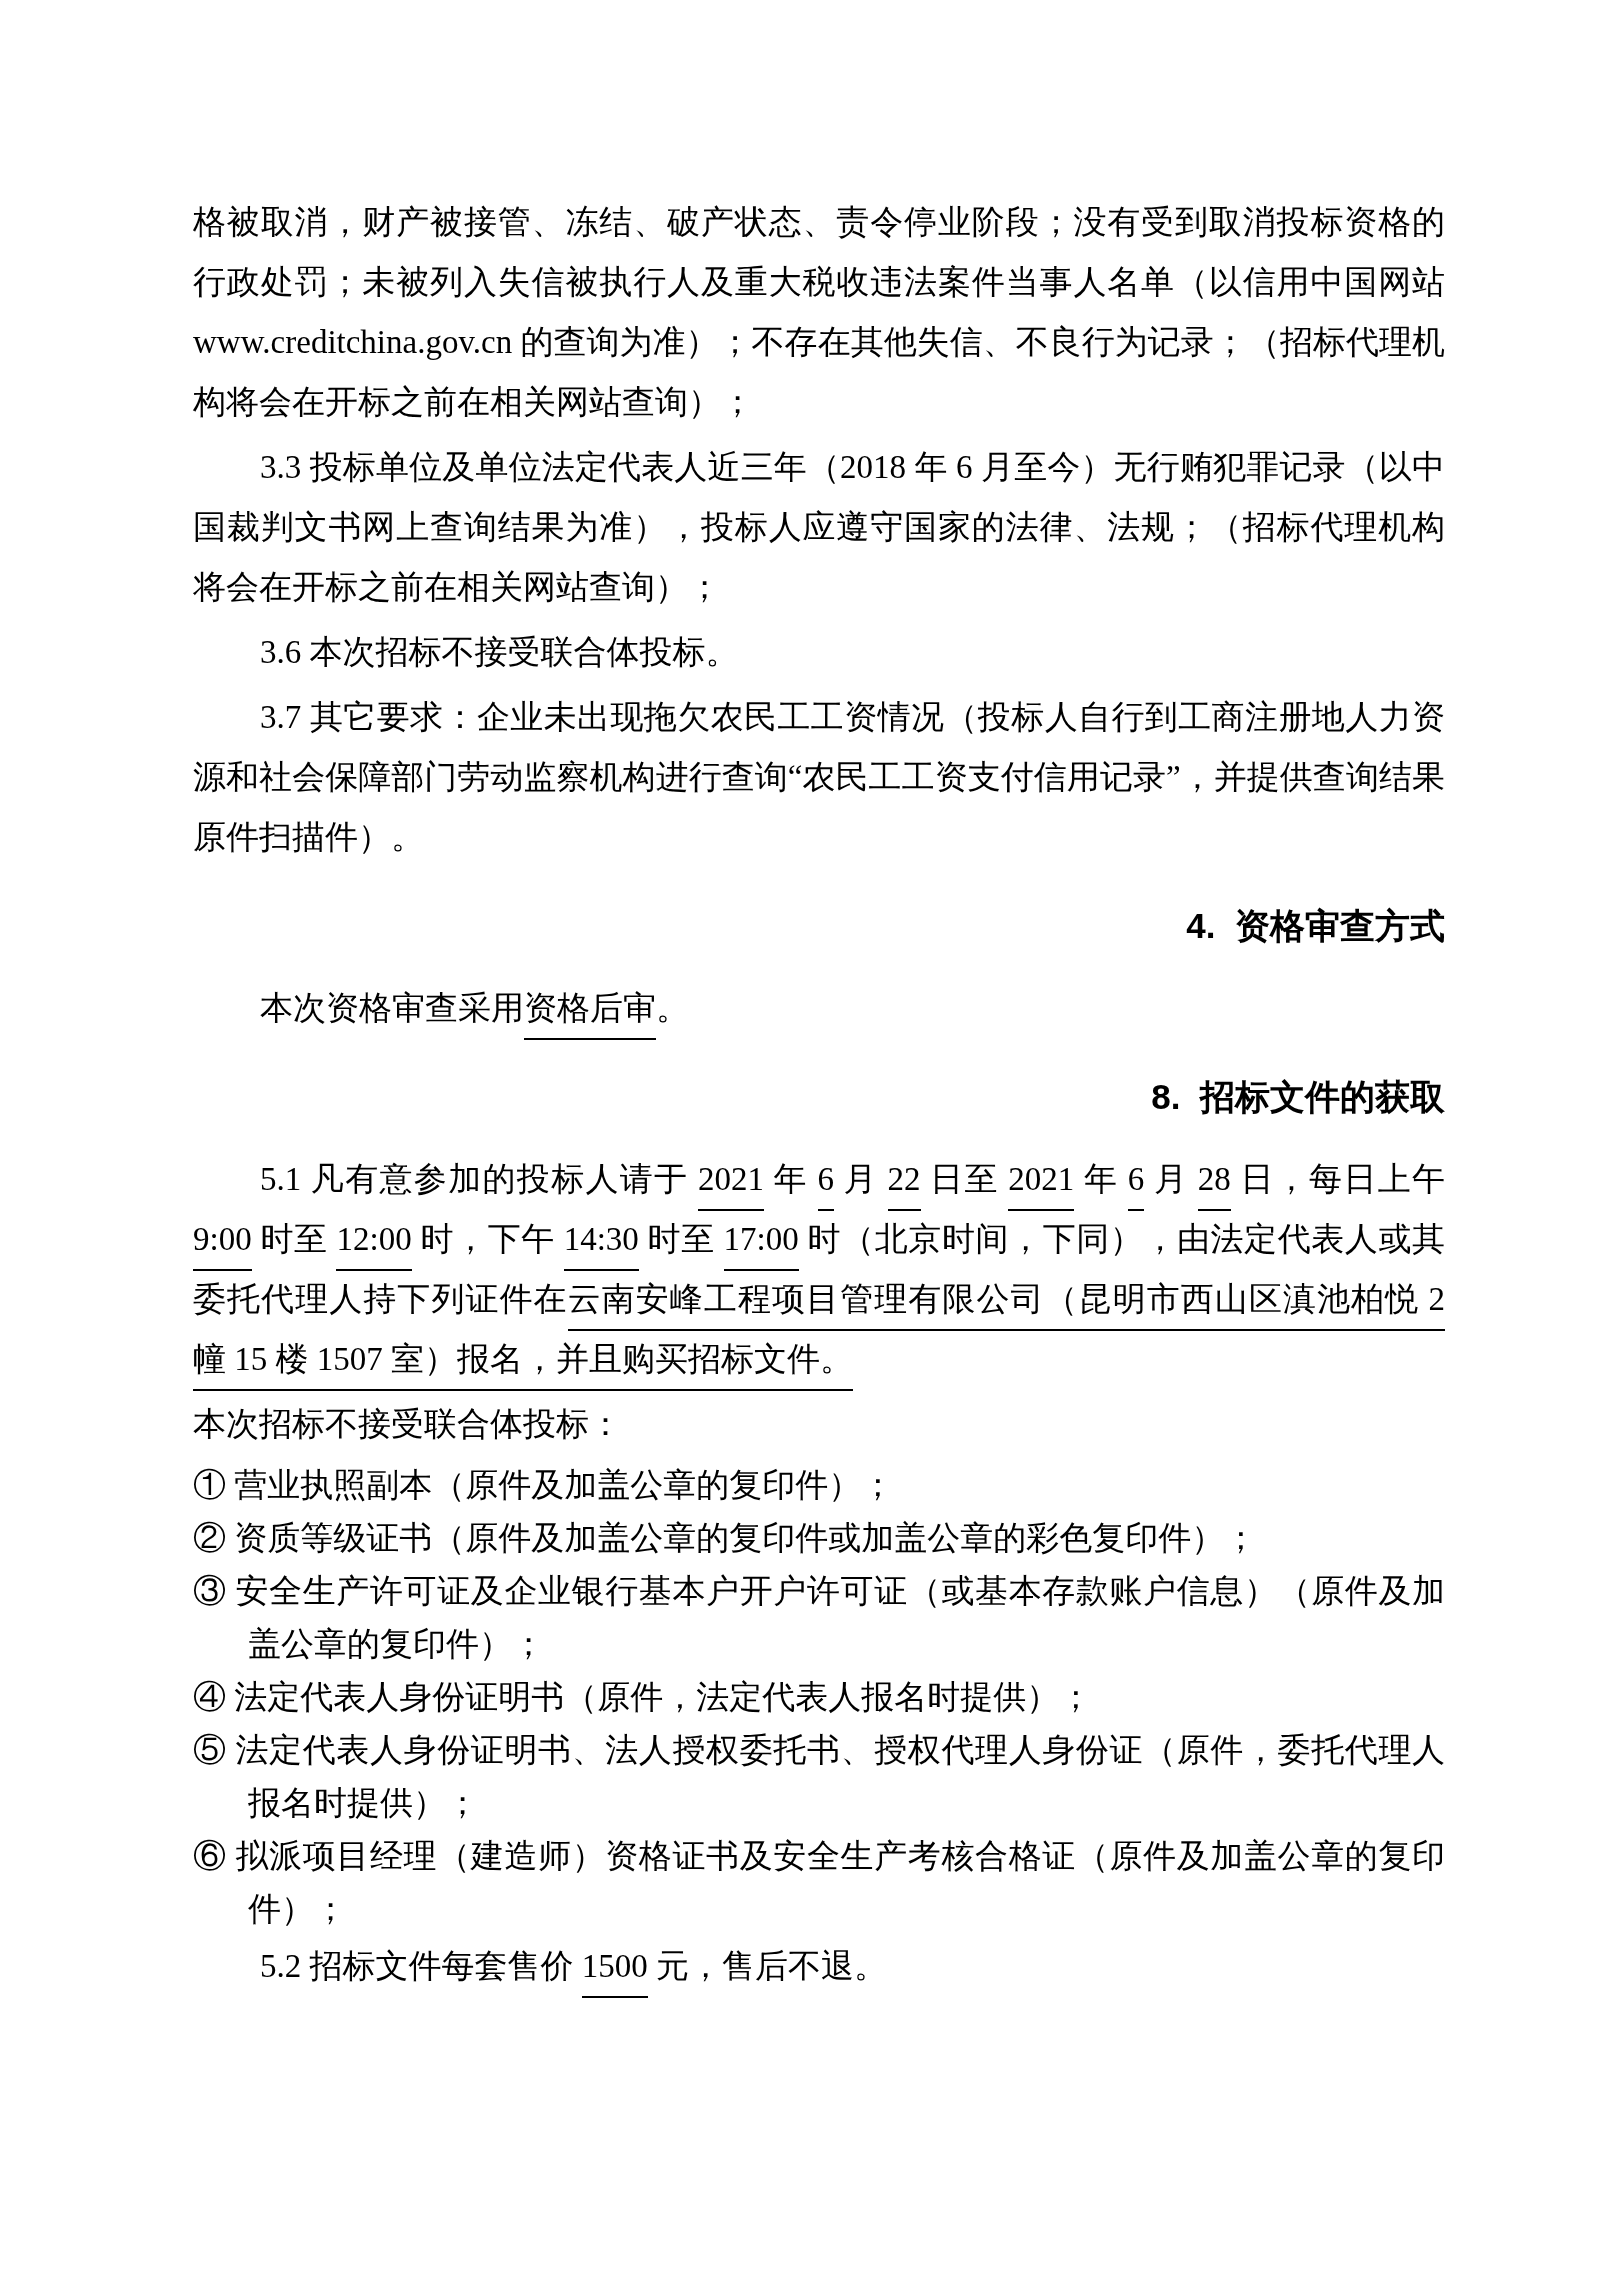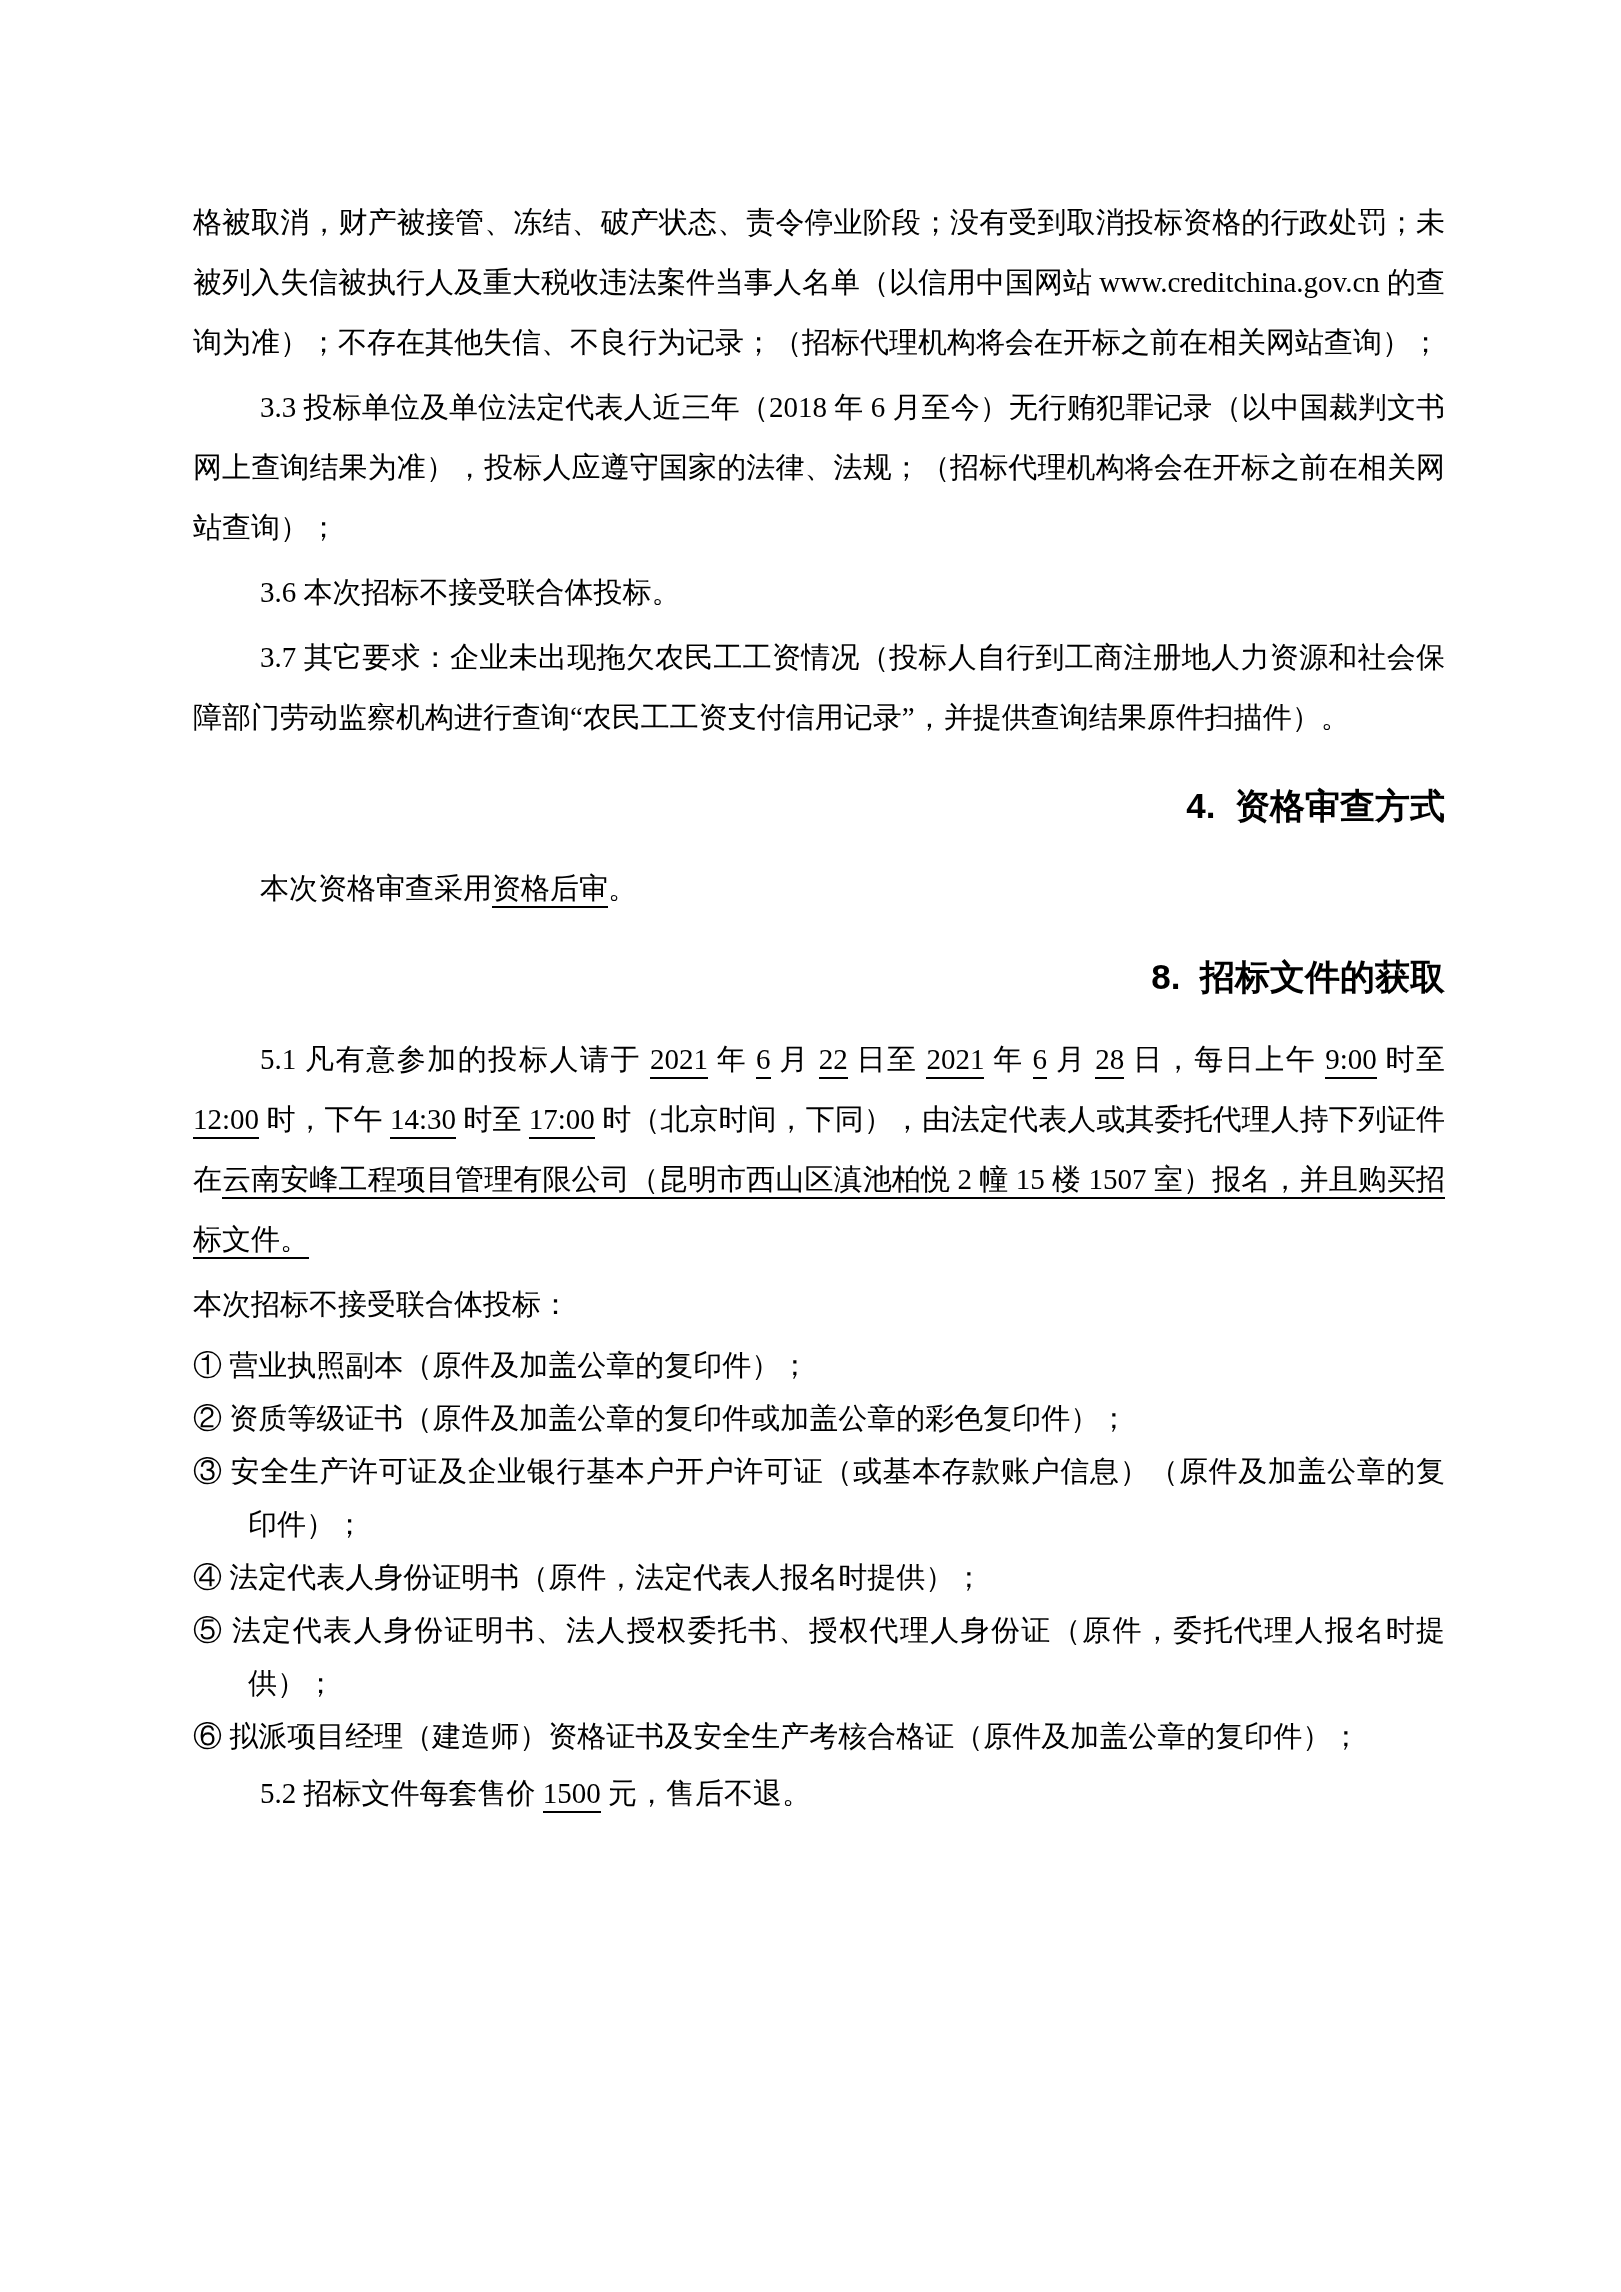--- a/index.html
+++ b/index.html
@@ -12,21 +12,21 @@
     width: 1621px;
     height: 2293px;
     background: #ffffff;
     color: #000000;
     box-sizing: border-box;
     padding: 192px 176px 0 193px;
     overflow: hidden;
     font-family: "Liberation Serif", "DejaVu Serif", serif;
   }
   .block {
-    font-size: 29px;
+    font-size: 33px;
     line-height: 60px;
     text-align: justify;
     margin: 0 0 4.9px 0;
   }
   .block.indent {
     text-indent: 67px;
   }
   .heading {
     font-family: "Liberation Sans", "DejaVu Sans", sans-serif;
     font-weight: bold;
@@ -39,21 +39,21 @@
   }
   .list-item {
     line-height: 53px;
     padding-left: 55px;
     text-indent: -55px;
     margin: 0;
   }
   .seg { color: #000000; }
   .u {
     border-bottom: 2.9px solid #000000;
-    padding-bottom: 2px;
+    padding-bottom: 12px;
   }
   .marker { }
 </style>
 </head>
 <body>
 
 <div class="page">
   <main>
       <div class="block body"><span class="seg">格被取消，财产被接管、冻结、破产状态、责令停业阶段；没有受到取消投标资格的行政处罚；未被列入失信被执行人及重大税收违法案件当事人名单（以信用中国网站 www.creditchina.gov.cn 的查询为准）；不存在其他失信、不良行为记录；（招标代理机构将会在开标之前在相关网站查询）；</span></div>
       <div class="block body indent"><span class="seg">3.3 投标单位及单位法定代表人近三年（2018 年 6 月至今）无行贿犯罪记录（以中国裁判文书网上查询结果为准），投标人应遵守国家的法律、法规；（招标代理机构将会在开标之前在相关网站查询）；</span></div>

